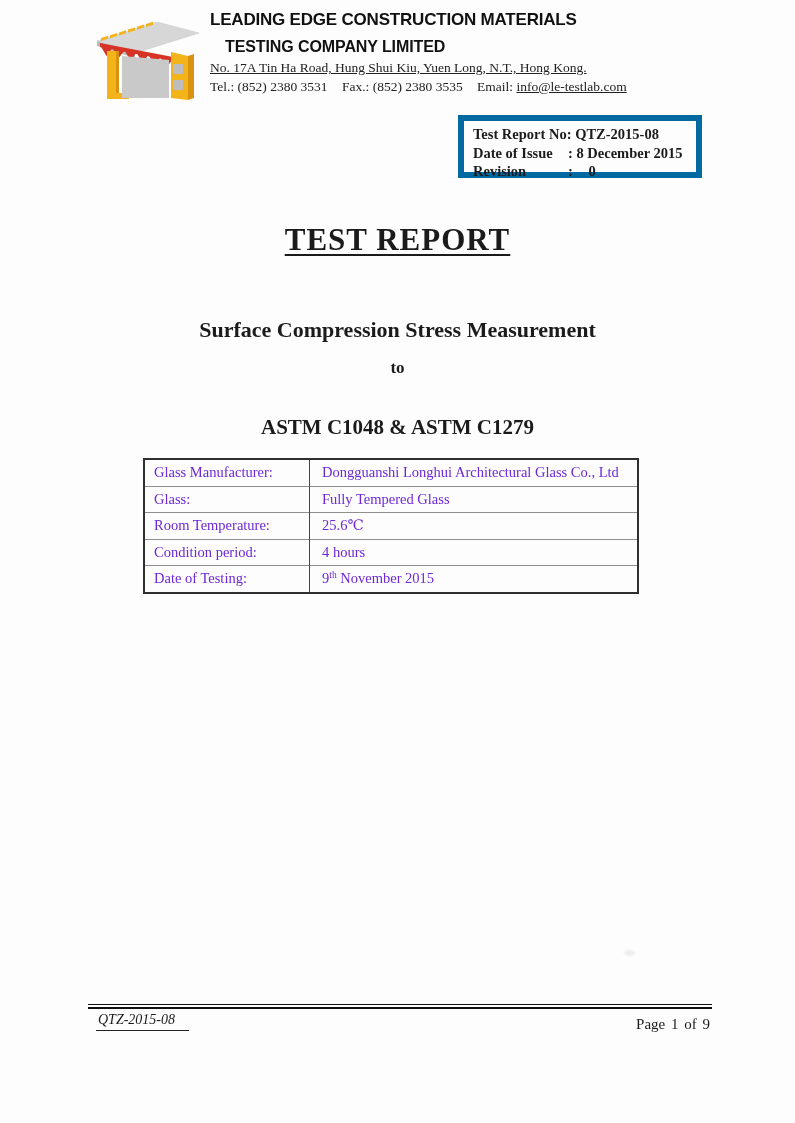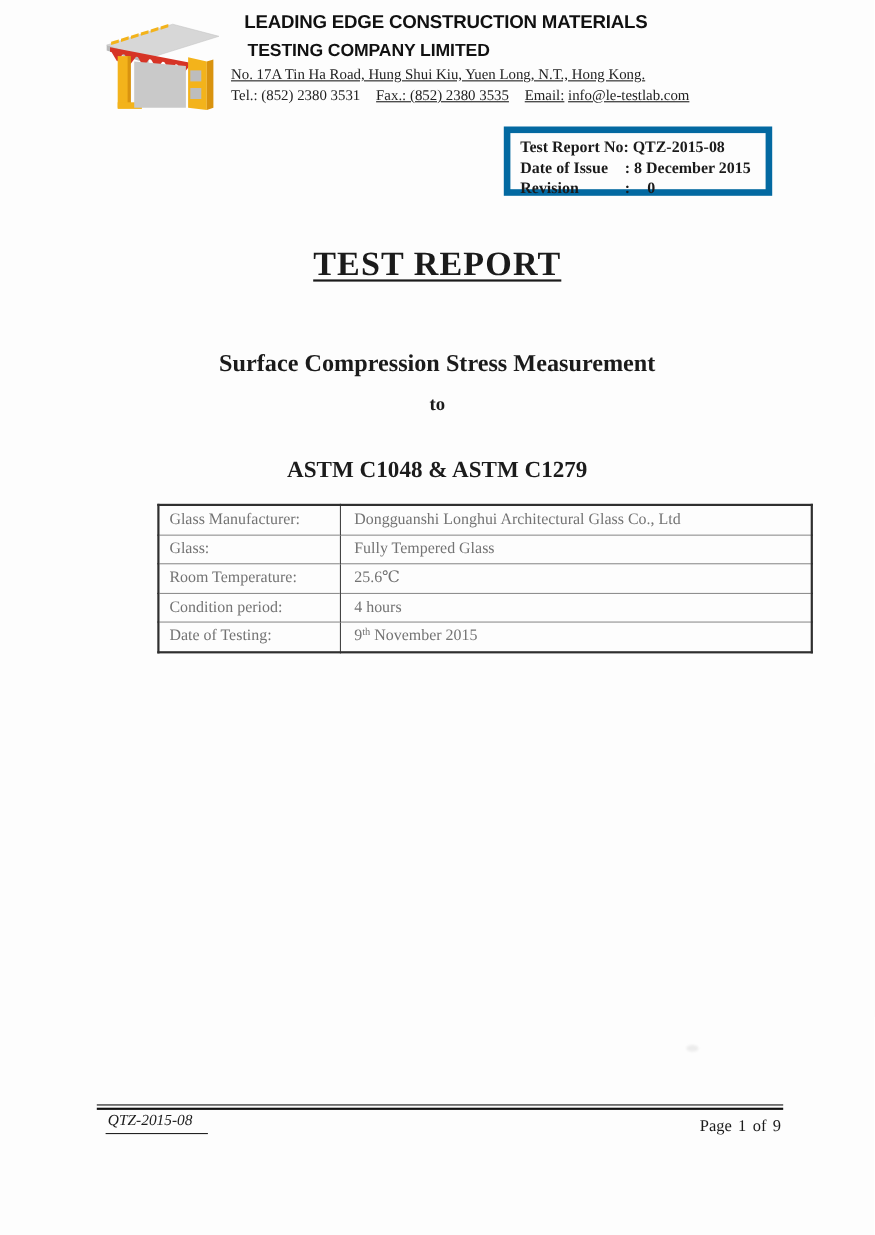--- a/index.html
+++ b/index.html
@@ -11,30 +11,30 @@
     font-family: "Liberation Serif", "DejaVu Serif", serif;
     color: #1b1b1b;
     overflow: hidden;
   }
 
   
   .logo { position: absolute; left: 95px; top: 14px; width: 106px; height: 88px; }
   .header-text { position: absolute; left: 210px; top: 10px; }
   .company1 {
     font-family: "Liberation Sans", "DejaVu Sans", sans-serif;
-    font-weight: bold; font-size: 17px; letter-spacing: -0.2px; color: #111; margin-left: 12px;
+    font-weight: bold; font-size: 17px; letter-spacing: -0.2px; color: #111;
   }
   .company2 {
     font-family: "Liberation Sans", "DejaVu Sans", sans-serif;
     font-weight: bold; font-size: 16px; letter-spacing: -0.1px;
     margin-left: 15px; margin-top: 8px; color: #111;
   }
   .addr { font-size: 13.5px; margin-top: 4px; color: #222; text-decoration: underline; }
   .contact { font-size: 13.5px; margin-top: 3px; color: #222; }
-  .contact .gap { margin-left: 11px; text-decoration: underline; }
+  .contact .gap { margin-left: 11px; }
   .email { text-decoration: underline; text-align: right; }
 
   
   .info-box {
     position: absolute; left: 458px; top: 115px; width: 244px; height: 63px;
     border: 6px solid #0369a1; box-sizing: border-box;
     padding: 4px 9px; font-size: 14.5px; font-weight: bold; color: #1b1b1b;
   }
   .info-row { line-height: 18.5px; }
   .ilbl { display: inline-block; width: 95px; }
@@ -46,22 +46,22 @@
     text-align: center; font-size: 31px; font-weight: bold; letter-spacing: 1px;
   }
   .title span { text-decoration: underline; text-underline-offset: 4px; text-decoration-thickness: 2px; }
   .sub { position: absolute; left: 0; width: 100%; text-align: center; font-weight: bold; }
   .sub1 { top: 317px; font-size: 22px; }
   .sub2 { top: 358px; font-size: 17px; }
   .sub3 { top: 415px; font-size: 21px; }
 
   
   .spec-table {
-    position: absolute; left: 143px; top: 458px; width: 596px;
-    border-collapse: collapse; font-size: 14.5px; color: #737373;
+    position: absolute; left: 143px; top: 458px; width: 496px;
+    border-collapse: collapse; font-size: 14.5px; color: #6d28d9;
     border: 2px solid #2f2f2f;
   }
   .spec-table td { height: 23.5px; vertical-align: middle; }
   .spec-table td.lbl { width: 154px; padding-left: 9px; border-right: 1.5px solid #444; }
   .spec-table td.val { padding-left: 12px; }
   .spec-table tr + tr td { border-top: 1px solid #8f8f8f; }
   .ord { font-size: 9.5px; position: relative; top: -5px; }
 
   
   .footer-rule {

